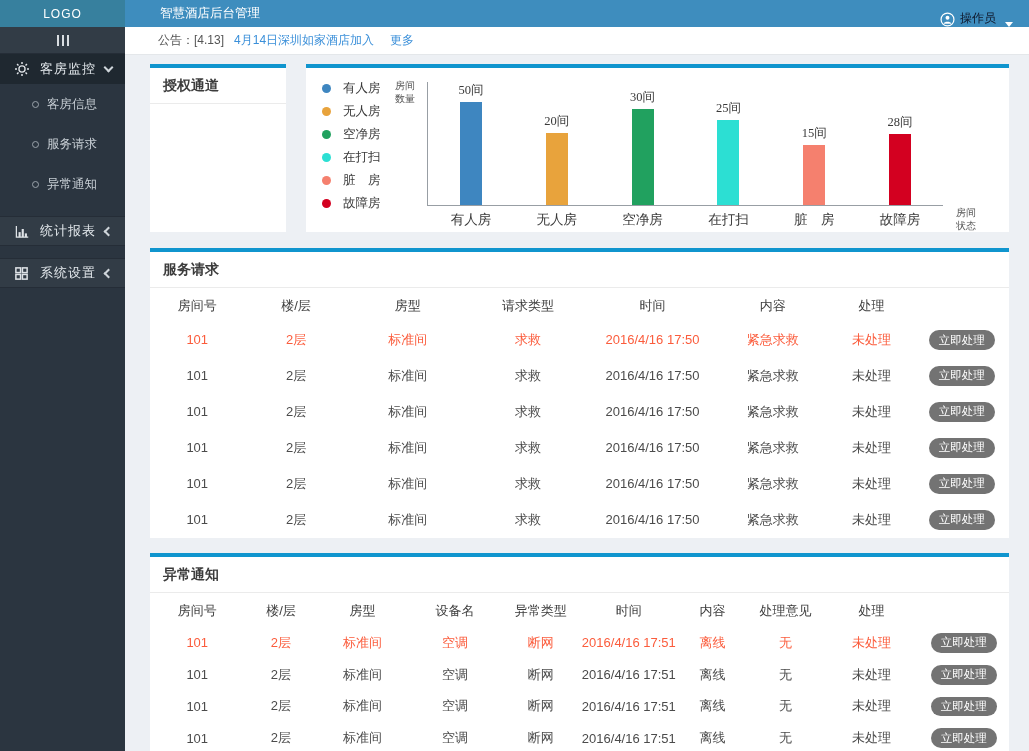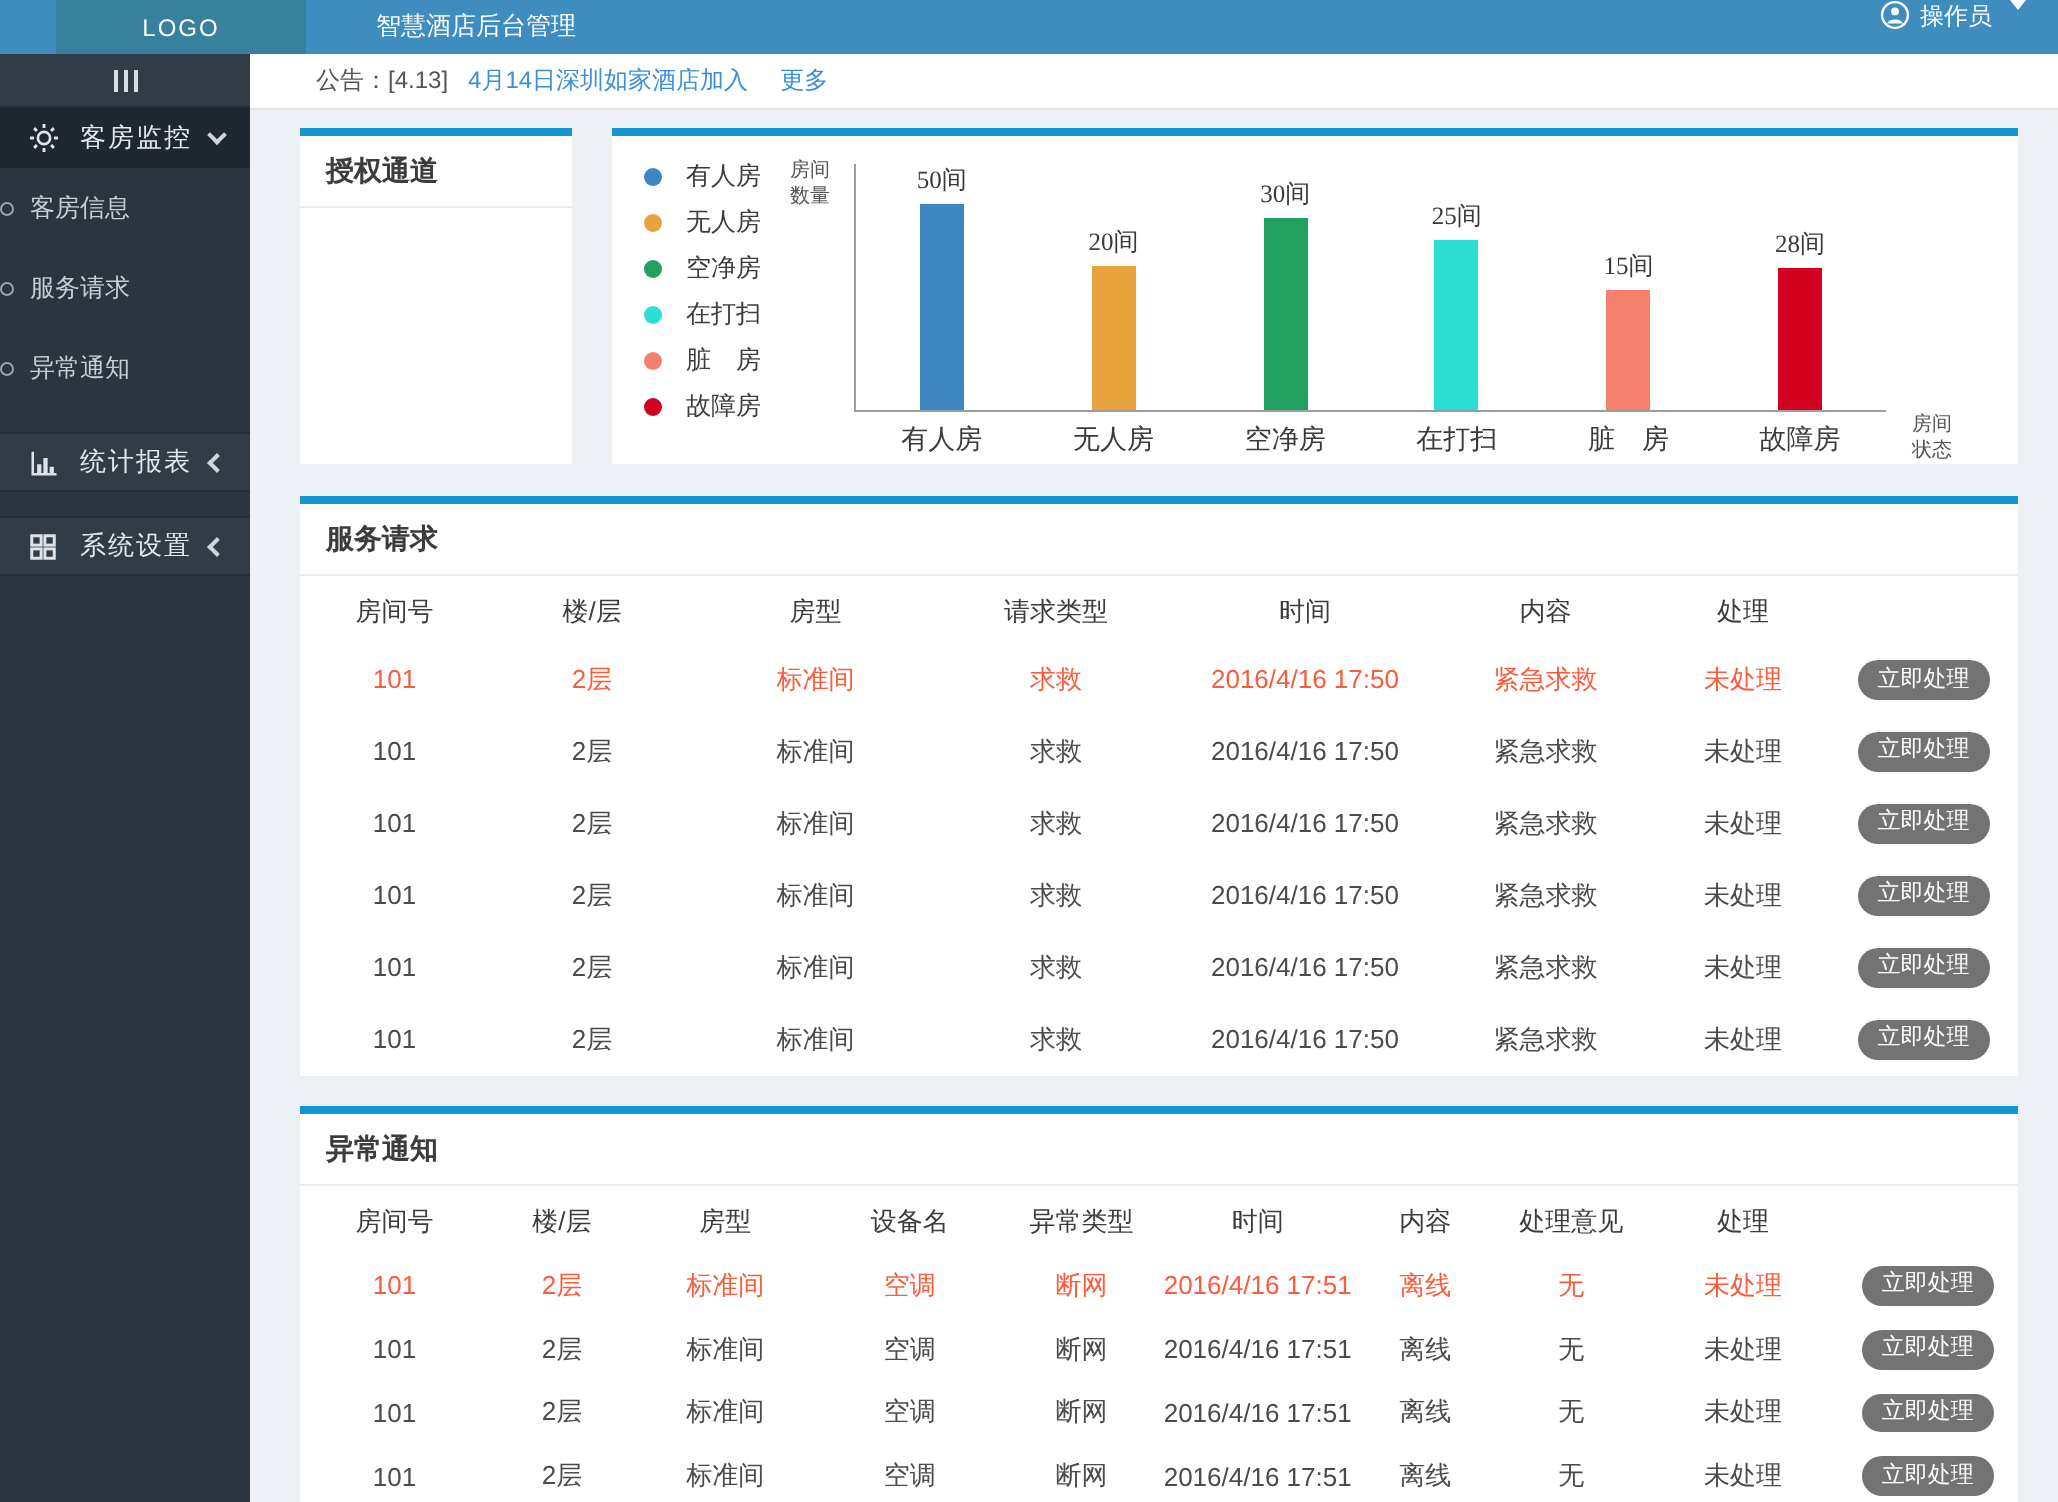--- a/index.html
+++ b/index.html
@@ -7,41 +7,41 @@
   html,body { width:1029px; height:751px; }
   body {
     position: relative;
     font-family: "Liberation Sans", "DejaVu Sans", sans-serif;
     background: #edf0f4;
     overflow: hidden;
     color: #444;
   }
 
   
-  .topbar { position:absolute; top:0; left:0; right:0; height:27px; background:#3e8dbe; display:flex; z-index:5;padding-left:28px; }
+  .topbar { position:absolute; top:0; left:0; right:0; height:27px; background:#3e8dbe; display:flex; z-index:5; }
   .logo-cell { width:125px; background:#37809e; color:#fff; font-size:12px; letter-spacing:1px;
                display:flex; align-items:center; justify-content:center; }
   .app-title { color:#fff; font-size:12.5px; display:flex; align-items:center; padding-left:35px; }
-  .user-menu { margin-left:auto; display:flex; align-items:flex-start; gap:5px; padding-right:16px; color:#ffffff; font-size:12px; cursor:pointer; }
+  .user-menu { margin-left:auto; display:flex; align-items:flex-end; gap:5px; padding-right:16px; color:#0f172a; font-size:12px; cursor:pointer; }
   .caret-down { width:0; height:0; border-left:4px solid transparent; border-right:4px solid transparent; border-top:5px solid #fff; margin-left:4px; }
 
   
   .sidebar { position:absolute; top:27px; left:0; width:125px; bottom:0; background:#2b3540; color:#e3e8ec; font-size:13px; }
   .side-row { height:27px; display:flex; align-items:center; justify-content:center; background:#323c46; border-bottom:1px solid #252d37; cursor:pointer; }
   .collapse-icon { display:flex; gap:3px; }
   .collapse-icon i { width:2px; height:11px; background:#d8dde1; }
   .menu-item { height:30px; display:flex; align-items:center; padding:0 13px; background:#323c46; cursor:pointer; letter-spacing:1px; }
   .menu-item.active { background:#1f2830; }
   .menu-item.gap { margin-top:12px; border-top:1px solid #252d37; border-bottom:1px solid #252d37; }
   .mi-icon { width:17px; height:16px; margin-right:10px; display:flex; align-items:center; justify-content:center; }
   .chev { margin-left:auto; width:7px; height:7px; }
   .chev-down { border-right:2px solid #cfd5da; border-bottom:2px solid #cfd5da; transform:rotate(45deg); margin-top:-4px; }
   .chev-left { border-left:2px solid #cfd5da; border-bottom:2px solid #cfd5da; transform:rotate(45deg); }
   .submenu { list-style:none; background:#2b3540; }
-  .submenu li { height:40px; display:flex; align-items:center; color:#c6cdd3; font-size:12.5px; cursor:pointer; }
+  .submenu li { height:40px; display:flex; align-items:center; padding-left:32px; color:#c6cdd3; font-size:12.5px; cursor:pointer; }
   .bullet { width:7px; height:7px; border:1px solid #9aa3ab; border-radius:50%; margin-right:8px; flex:none; }
 
   
   .announce { position:absolute; left:125px; top:27px; right:0; height:28px; background:#fff; display:flex; align-items:center;
               font-size:12px; color:#555; padding-left:33px; border-bottom:1px solid #e4e7ea; }
   .announce .link { color:#3a8fd9; margin-left:10px; cursor:pointer; }
   .announce .more { color:#3a8fd9; margin-left:16px; cursor:pointer; }
 
   
   .content { position:absolute; left:125px; top:55px; right:0; bottom:0; background:#edf0f4; padding:9px 20px 0 25px; }

